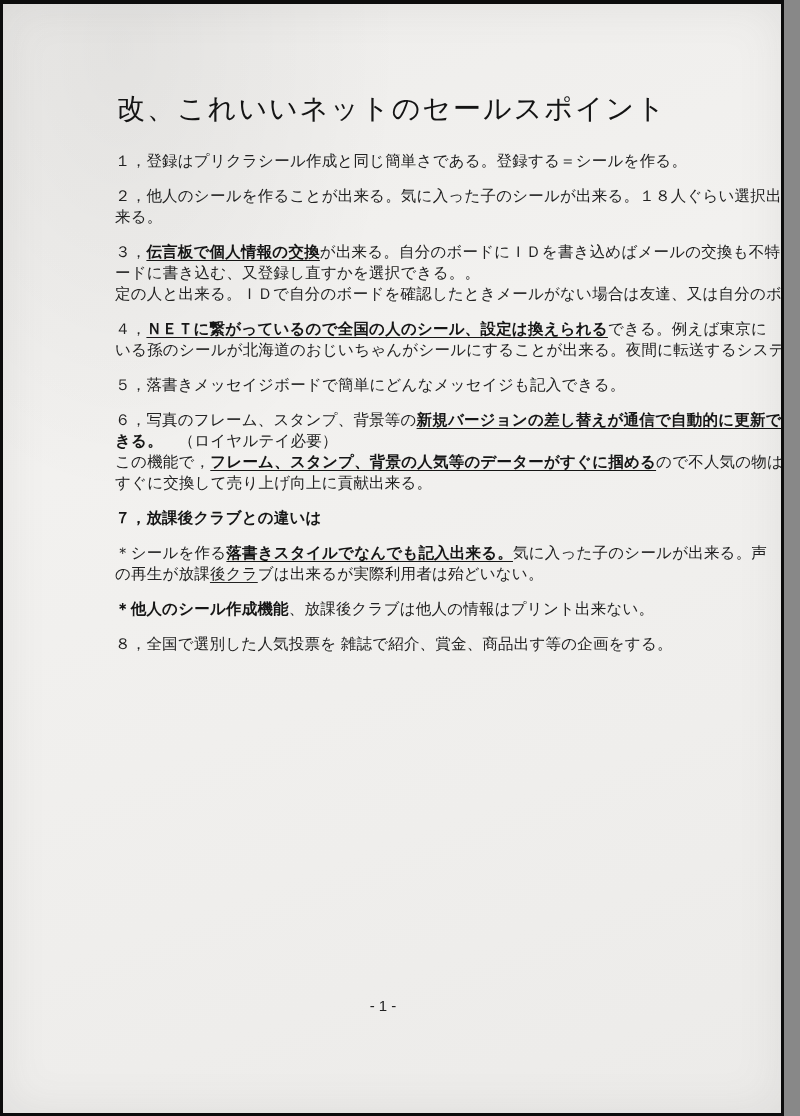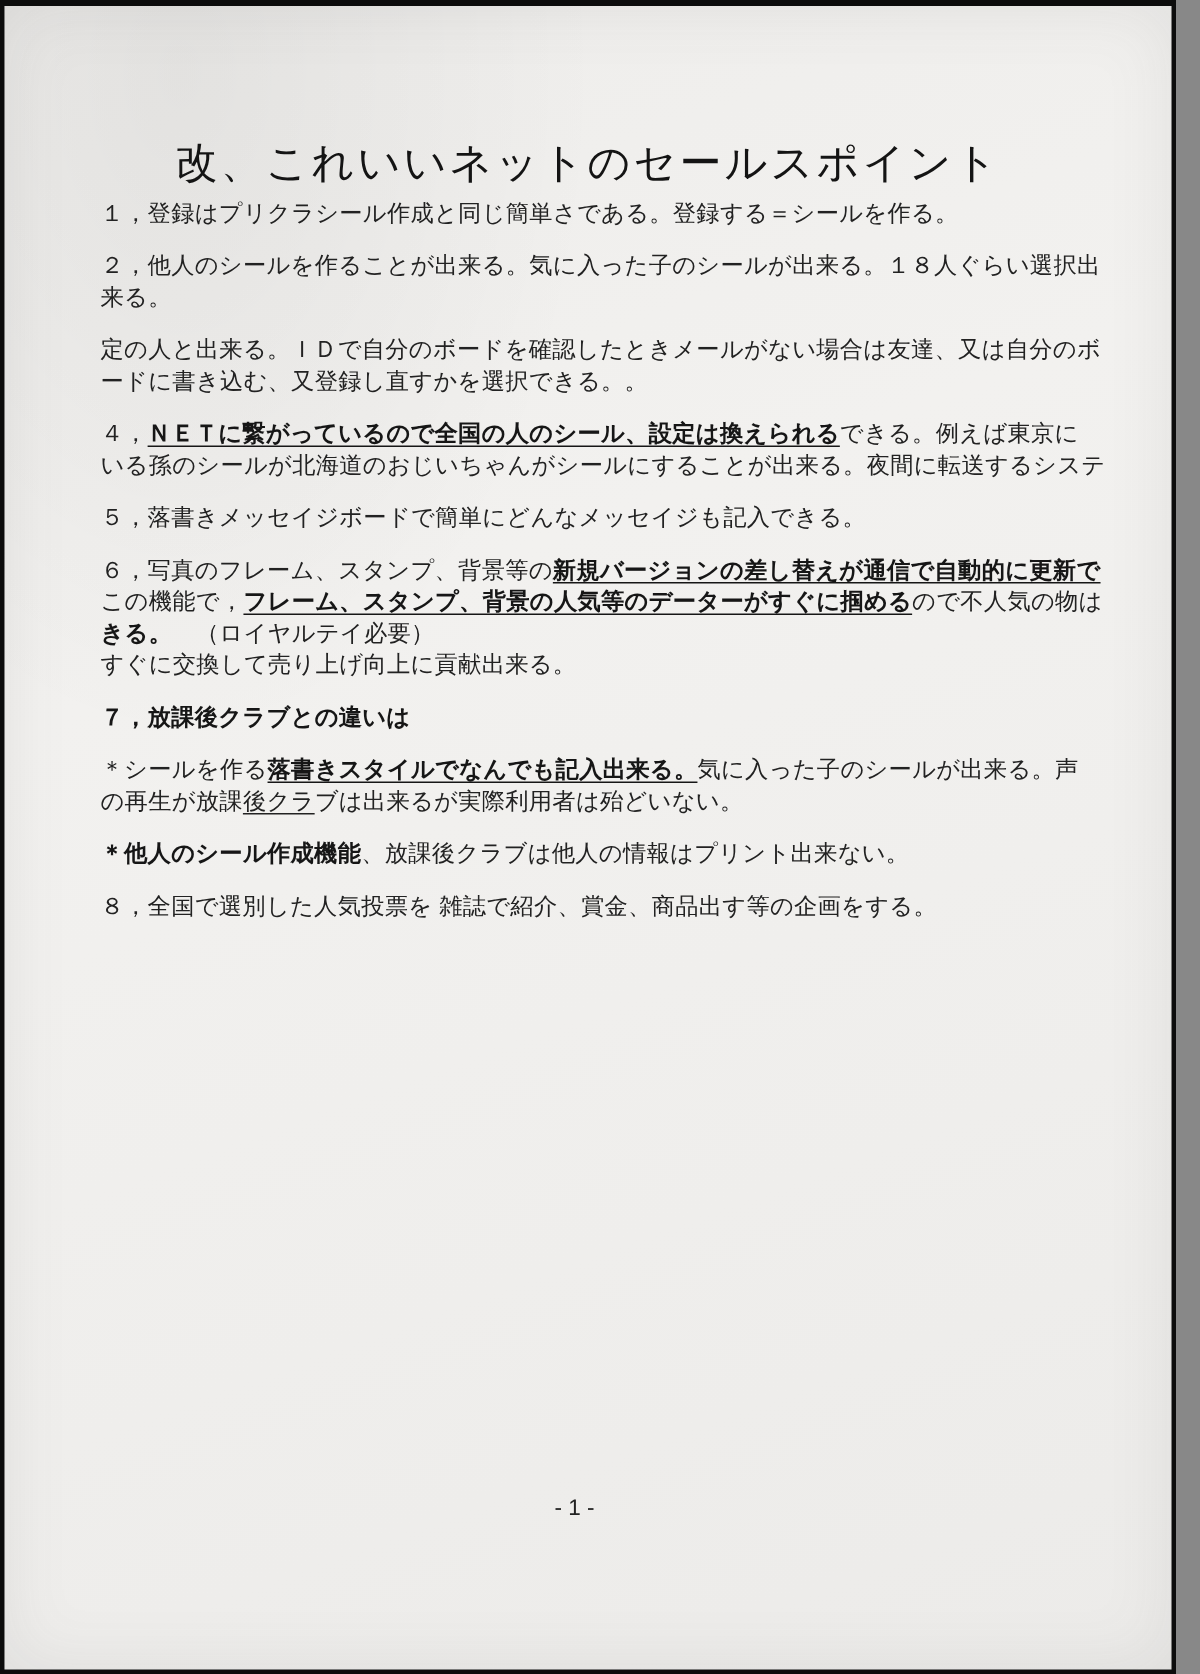--- a/index.html
+++ b/index.html
@@ -33,22 +33,22 @@
     margin: 86px 0 0 0;
     padding: 0;
     text-align: center;
     font-size: 28px;
     font-weight: normal;
     letter-spacing: 2px;
     color: #141414;
     white-space: pre;
   }
   .doc-body {
-    margin-top: 4px;
-    padding: 0 64px 0 64px;
+    margin-top: 22px;
+    padding: 0 64px 0 112px;
     font-size: 15.5px;
     letter-spacing: 0.2px;
     color: #222;
   }
   .para {
     margin: 0 0 14px 0;
   }
   .line {
     line-height: 21px;
     white-space: pre;
@@ -78,34 +78,35 @@
     <h1 class="title">改、これいいネットのセールスポイント</h1>
     <div class="doc-body">
         <div class="para">
           <div class="line"><span class="">１，登録はプリクラシール作成と同じ簡単さである。登録する＝シールを作る。</span></div>
         </div>
         <div class="para">
           <div class="line"><span class="">２，他人のシールを作ることが出来る。気に入った子のシールが出来る。１８人ぐらい選択出</span></div>
           <div class="line"><span class="">来る。</span></div>
         </div>
         <div class="para">
+          <div class="line"><span class="">３，</span><span class="bold underline">伝言板で個人情報の交換</span><span class="">が出来る。自分のボードにＩＤを書き込めばメールの交換も不特</span></div>
+          <div class="line"><span class="">ードに書き込む、又登録し直すかを選択できる。。</span></div>
           <div class="line"><span class="">定の人と出来る。ＩＤで自分のボードを確認したときメールがない場合は友達、又は自分のボ</span></div>
-          <div class="line"><span class="">ードに書き込む、又登録し直すかを選択できる。。</span></div>
         </div>
         <div class="para">
           <div class="line"><span class="">４，</span><span class="bold underline">ＮＥＴに繋がっているので全国の人のシール、設定は換えられる</span><span class="">できる。例えば東京に</span></div>
           <div class="line"><span class="">いる孫のシールが北海道のおじいちゃんがシールにすることが出来る。夜間に転送するシステ</span></div>
         </div>
         <div class="para">
           <div class="line"><span class="">５，落書きメッセイジボードで簡単にどんなメッセイジも記入できる。</span></div>
         </div>
         <div class="para">
           <div class="line"><span class="">６，写真のフレーム、スタンプ、背景等の</span><span class="bold underline">新規バージョンの差し替えが通信で自動的に更新で</span></div>
+          <div class="line"><span class="bold">きる。</span><span class="">　（ロイヤルテイ必要）</span></div>
           <div class="line"><span class="">この機能で，</span><span class="bold underline">フレーム、スタンプ、背景の人気等のデーターがすぐに掴める</span><span class="">ので不人気の物は</span></div>
-          <div class="line"><span class="bold">きる。</span><span class="">　（ロイヤルテイ必要）</span></div>
           <div class="line"><span class="">すぐに交換して売り上げ向上に貢献出来る。</span></div>
         </div>
         <div class="para">
           <div class="line"><span class="bold">７，放課後クラブとの違いは</span></div>
         </div>
         <div class="para">
           <div class="line"><span class="">＊シールを作る</span><span class="bold underline">落書きスタイルでなんでも記入出来る。</span><span class="">気に入った子のシールが出来る。声</span></div>
           <div class="line"><span class="">の再生が放課</span><span class="underline">後クラ</span><span class="">ブは出来るが実際利用者は殆どいない。</span></div>
         </div>
         <div class="para">

